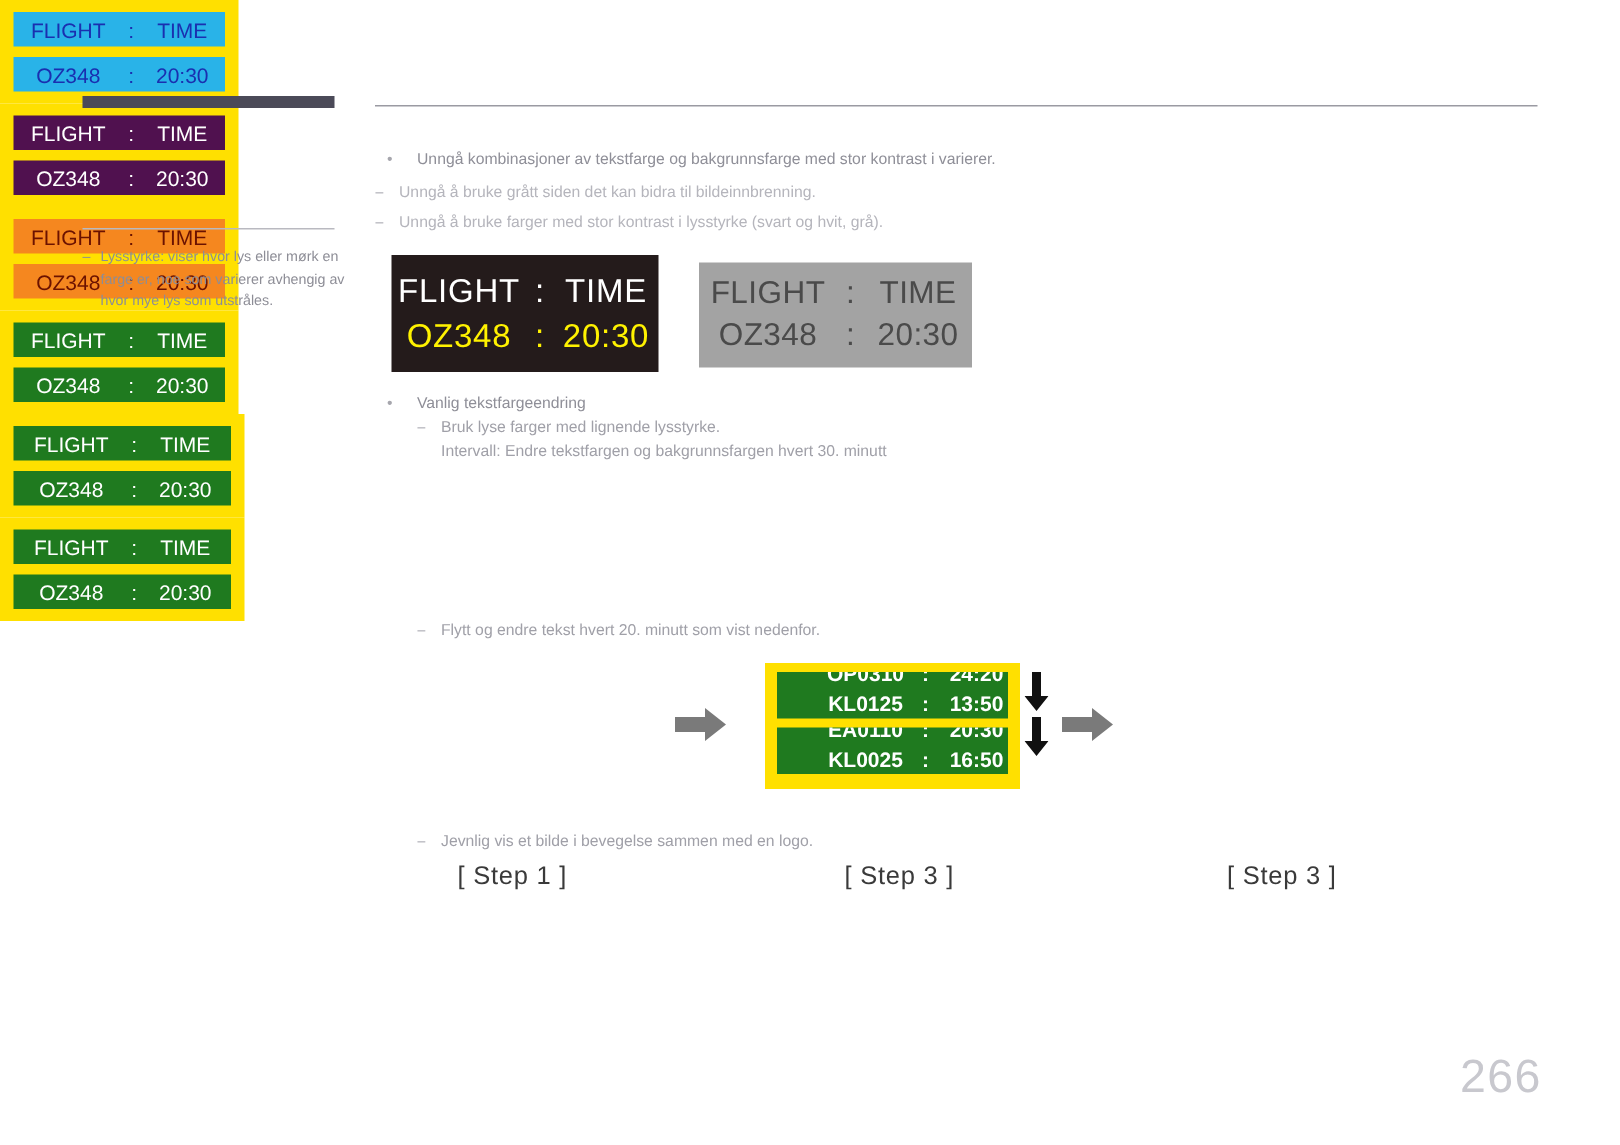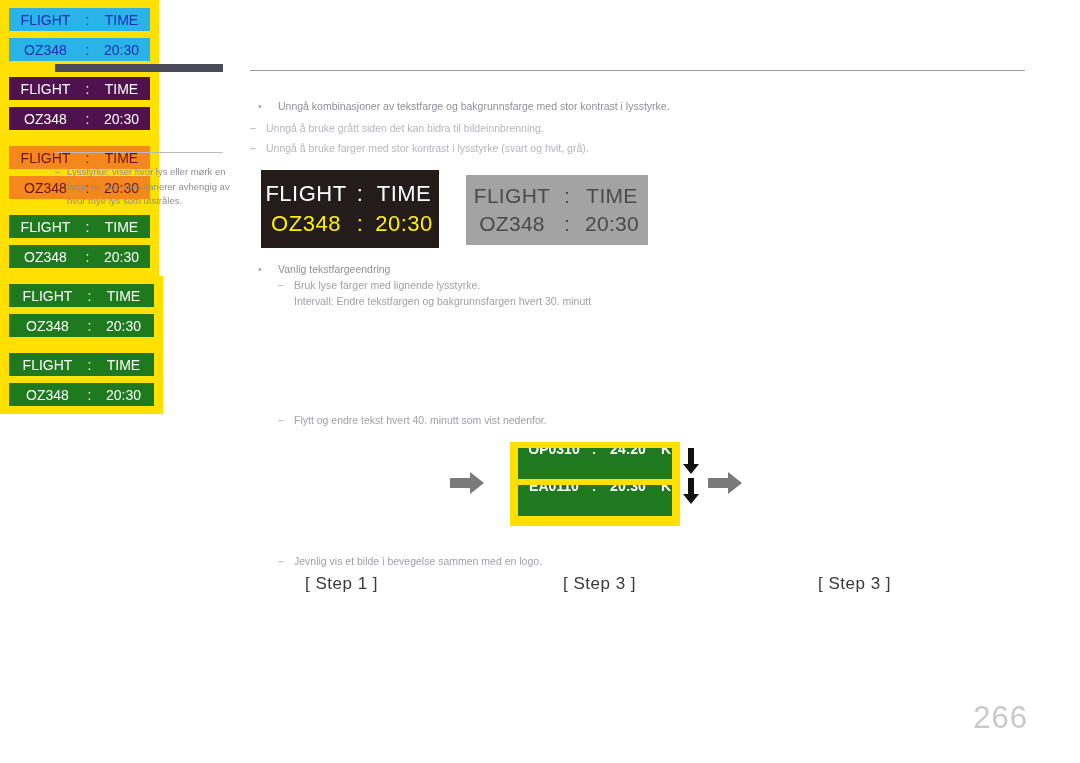--- a/index.html
+++ b/index.html
@@ -108,22 +108,22 @@
   #panel-s2 {
     position: absolute; left: 510px; top: 442px;
     width: 170px; height: 84px; background: #ffe000;
     padding: 6px 8px; display: flex; flex-direction: column; gap: 6px;
   }
   #panel-s2 .clipbar {
     position: relative; height: 31px; background: #1f7a1f;
     overflow: hidden; color: #ffffff;
   }
   #panel-s2 .clipbar .inner {
-    position: absolute; left: 4px; width: 100%;
-    display: flex; flex-direction: row;
+    position: absolute; left: 16px; width: 100%;
+    display: flex; flex-direction: column;
   }
   #panel-s2 .clipbar.top .inner { top: -9px; }
   #panel-s2 .clipbar.bot .inner { top: -9px; }
   #panel-s2 .cline {
     display: flex; align-items: center; justify-content: center;
     height: 20px; font-size: 14px; font-weight: 700; white-space: nowrap;
   }
   #panel-s2 .cline .lbl { width: 64px; text-align: center; }
   #panel-s2 .cline .sep { width: 16px; text-align: center; }
   #panel-s2 .cline .val { width: 52px; text-align: center; }
@@ -158,21 +158,21 @@
 
   <div class="sidebar">
     <div class="sidebar-rule"></div>
     <div class="sidebar-note">
       <span class="dash">–</span>
       <span>Lysstyrke: viser hvor lys eller mørk en farge er, noe som varierer avhengig av hvor mye lys som utstråles.</span>
     </div>
   </div>
 
   <div class="txt bullet-line" style="left:258px; top:99px;">
-    <span class="b">•</span><span>Unngå kombinasjoner av tekstfarge og bakgrunnsfarge med stor kontrast i lysstyrke.</span>
+    <span class="b">•</span><span>Unngå kombinasjoner av tekstfarge og bakgrunnsfarge med stor kontrast i varierer.</span>
   </div>
 
   <div class="txt dash-line" style="left:250px; top:121px;">
     <span class="d">–</span><span>Unngå å bruke grått siden det kan bidra til bildeinnbrenning.</span>
   </div>
 
   <div class="txt dash-line" style="left:250px; top:141px;">
     <span class="d">–</span><span>Unngå å bruke farger med stor kontrast i lysstyrke (svart og hvit, grå).</span>
   </div>
 
@@ -182,21 +182,21 @@
 
   <div class="txt dash-line ind" style="left:278px; top:278px;">
     <span class="d">–</span><span>Bruk lyse farger med lignende lysstyrke.</span>
   </div>
 
   <div class="txt plain-line" style="left:294px; top:294px;">
     <span>Intervall: Endre tekstfargen og bakgrunnsfargen hvert 30. minutt</span>
   </div>
 
   <div class="txt dash-line ind" style="left:278px; top:413px;">
-    <span class="d">–</span><span>Flytt og endre tekst hvert 40. minutt som vist nedenfor.</span>
+    <span class="d">–</span><span>Flytt og endre tekst hvert 20. minutt som vist nedenfor.</span>
   </div>
 
   <div class="txt dash-line ind" style="left:278px; top:554px;">
     <span class="d">–</span><span>Jevnlig vis et bilde i bevegelse sammen med en logo.</span>
   </div>
 
 
   <div class="panel" id="panel-dark">
     <div class="row r1">
       <span class="lbl">FLIGHT</span>

